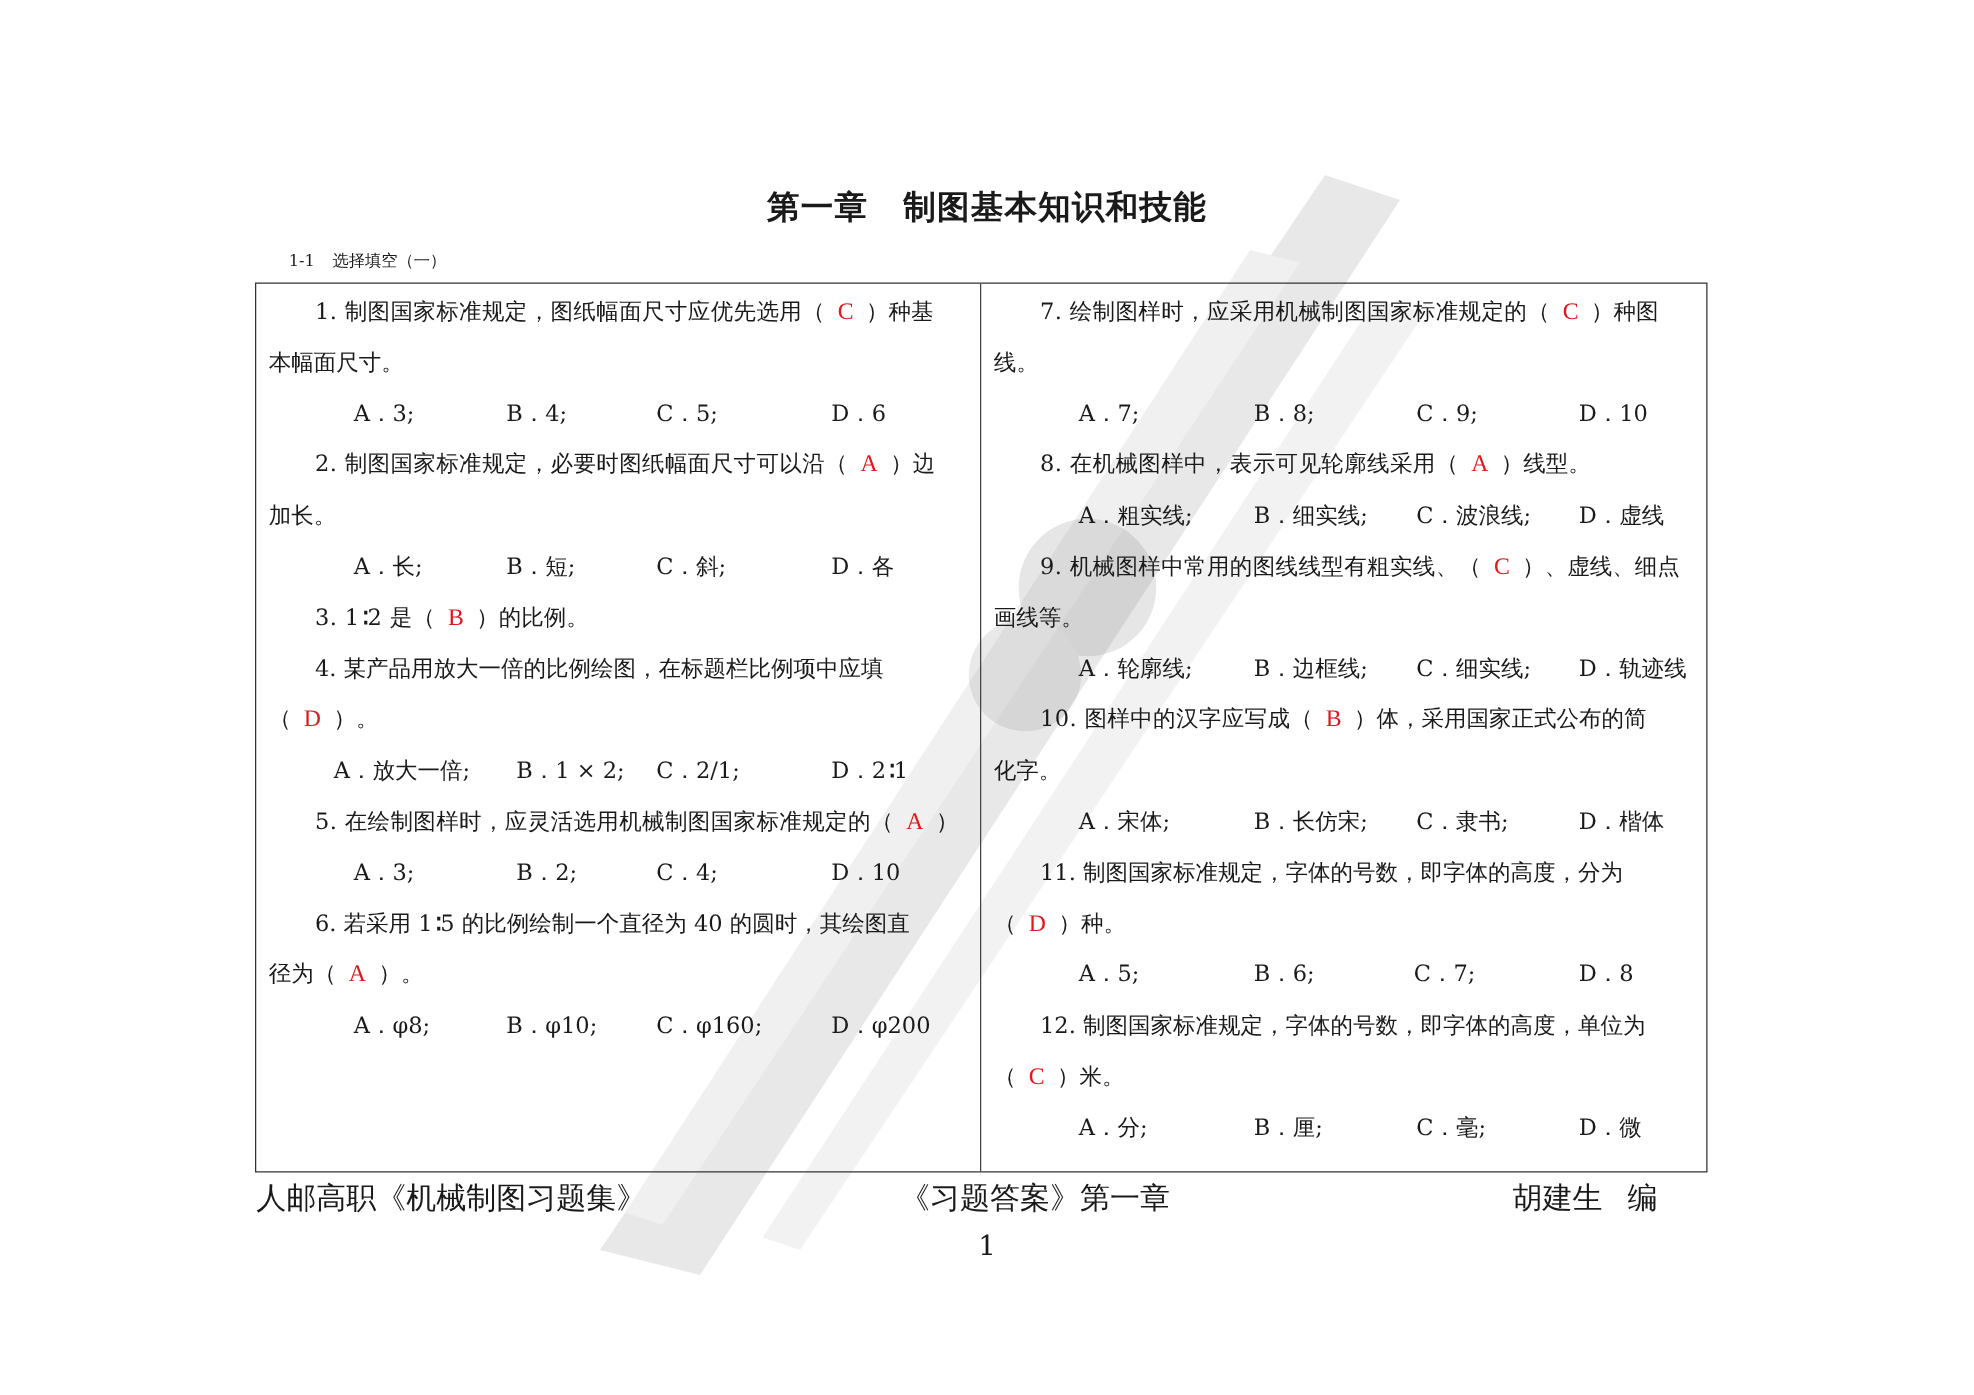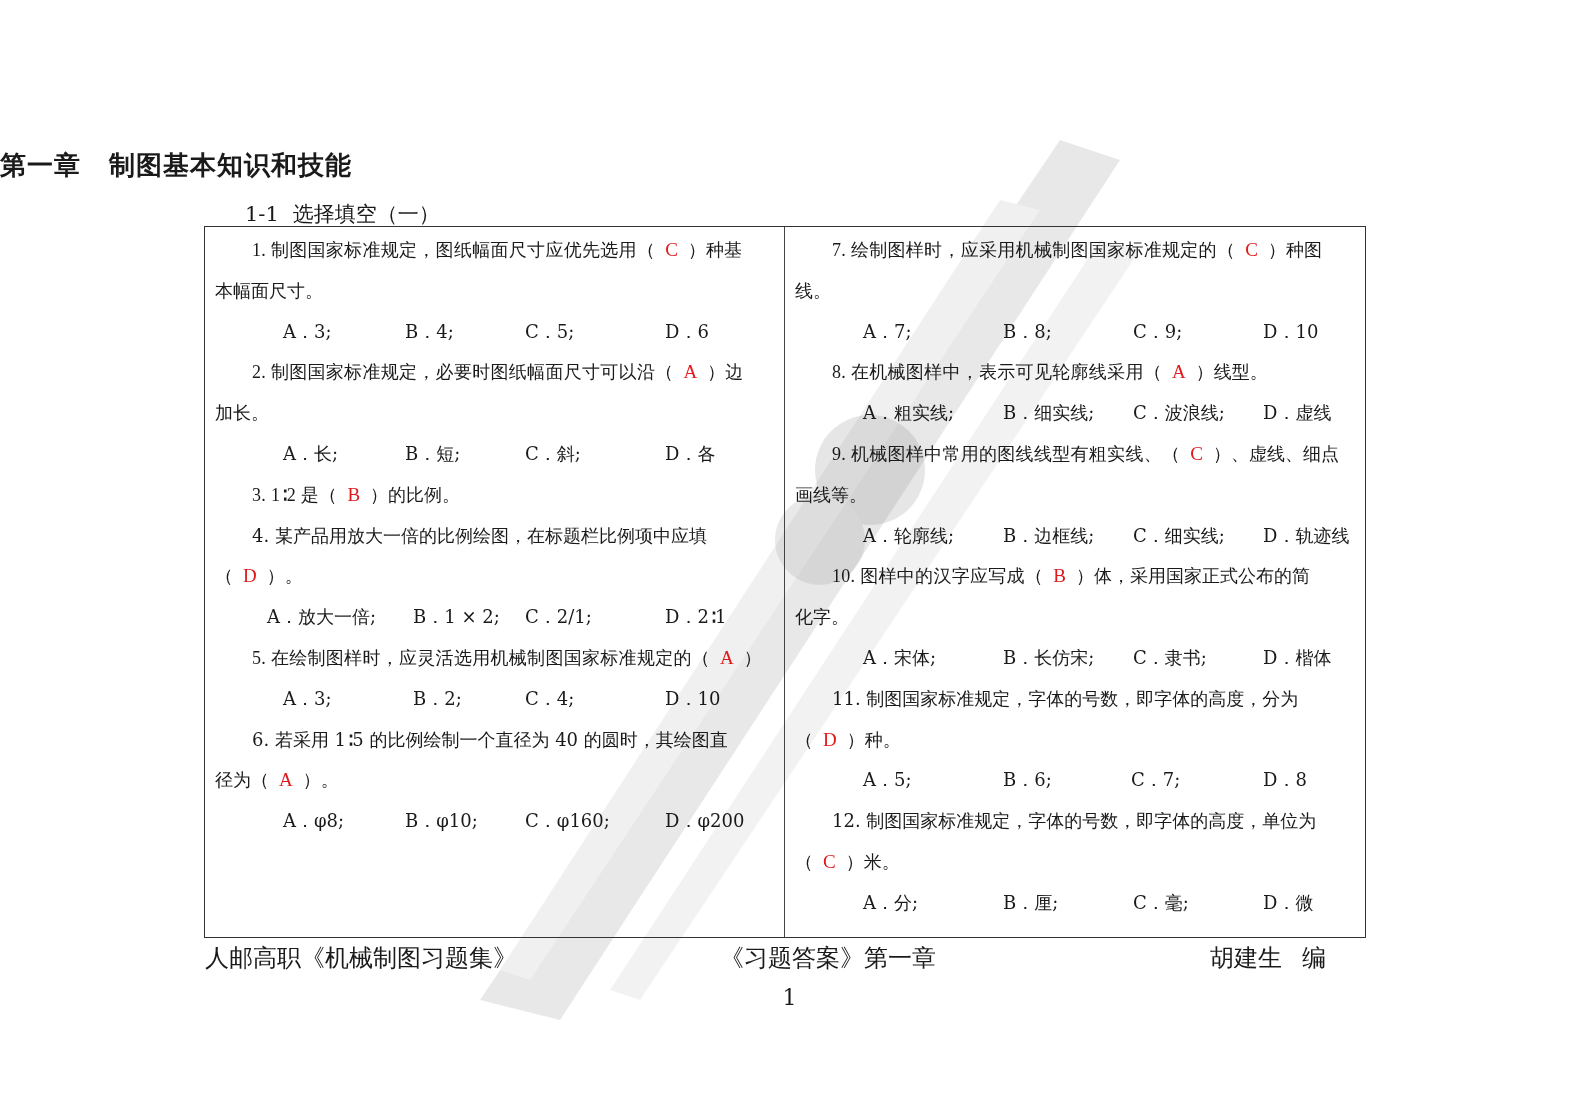--- a/index.html
+++ b/index.html
@@ -22,32 +22,33 @@
       width: 700px;
       height: 900px;
       pointer-events: none;
       z-index: 0;
     }
     .chapter-title {
       position: absolute;
       left: 0;
       width: 1579px;
       top: 148px;
+      text-align: center;
       font-family: "DejaVu Sans", "Liberation Sans", sans-serif;
       font-weight: bold;
       font-size: 26px;
       letter-spacing: 1px;
       z-index: 2;
     }
     .chapter-title .sep { display: inline-block; width: 28px; }
     .section-label {
       position: absolute;
-      left: 245px;
+      left: 231px;
       top: 200px;
-      font-size: 21px;
+      font-size: 13px;
       z-index: 2;
     }
     .section-label .num { margin-right: 14px; }
     .answer-box {
       position: absolute;
       left: 204px;
       top: 226px;
       width: 1160px;
       height: 710px;
       border: 1.5px solid #333;
@@ -62,21 +63,21 @@
     }
     .col.left { border-right: 1px solid #444; }
     .line {
       height: 40.8px;
       line-height: 40.8px;
       font-size: 18px;
       white-space: nowrap;
       position: relative;
     }
     .indent { padding-left: 37px; }
-    .q-text { letter-spacing: 0.3px; font-family: Liberation Serif, serif; }
+    .q-text { letter-spacing: 0.3px; }
     .ans { color: #e0191c; padding: 0 10px; font-family: "Liberation Serif", serif; font-size: 19px; }
     .opts { position: relative; height: 40.8px; }
     .opt {
       position: absolute;
       top: 0;
       line-height: 40.8px;
       font-size: 18px;
       white-space: nowrap;
     }
     .footer-left, .footer-center, .footer-right {

